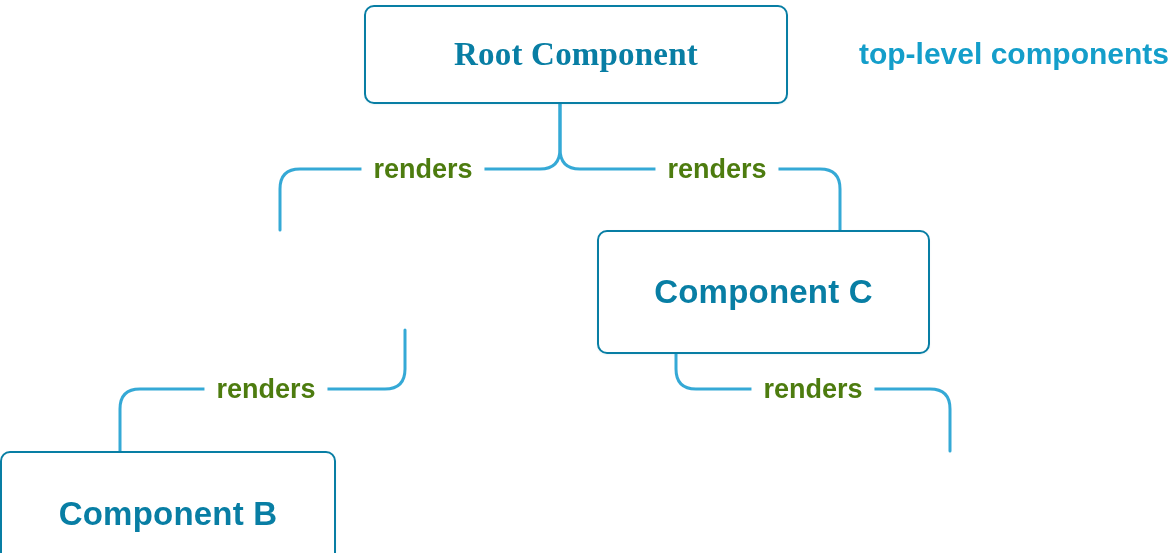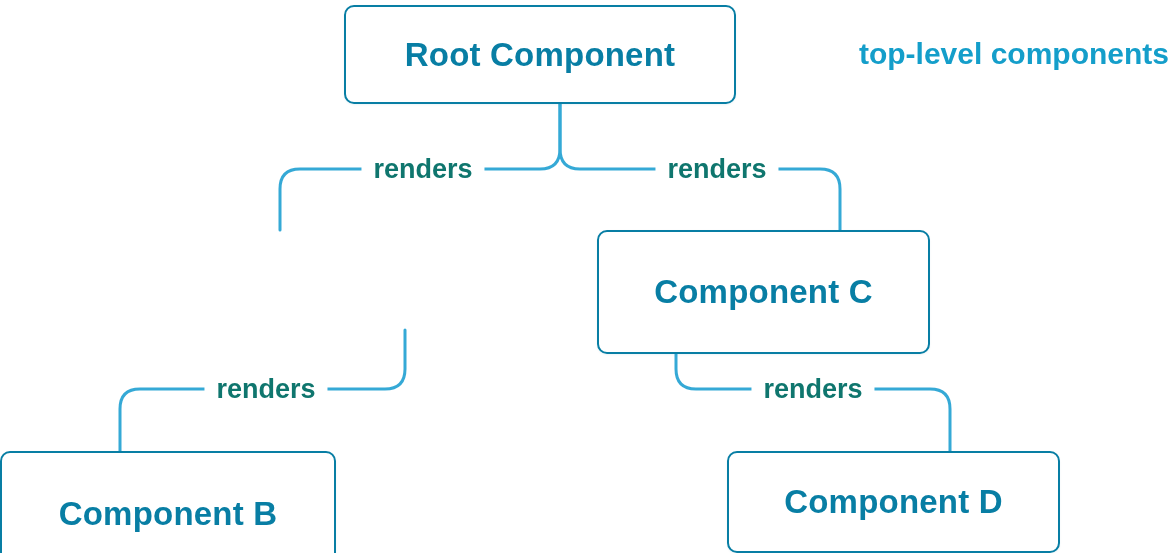--- a/index.html
+++ b/index.html
@@ -36,31 +36,31 @@
     border-radius: 10px;
     color: #087EA4;
     font-size: 33px;
     font-weight: 600;
     letter-spacing: 0.2px;
     display: flex;
     align-items: center;
     justify-content: center;
     box-shadow: 0 1px 2px rgba(8,126,164,0.08);
   }
-  .node-root { left: 344px; top: 5px;   width: 392px; height: 99px; }
+  .node-root { left: 364px; top: 5px;   width: 424px; height: 99px; font-family: Liberation Serif, serif; }
   .node-a    { left: 169px; top: 230px; width: 333px; height: 100px; }
   .node-c    { left: 597px; top: 230px; width: 333px; height: 124px; }
   .node-b    { left: 0px;   top: 451px; width: 336px; height: 126px; border-bottom-left-radius: 0; }
   .node-d    { left: 727px; top: 451px; width: 333px; height: 102px; }
   .edge-label {
     position: absolute;
     transform: translate(-50%, -50%);
     background: #ffffff;
     padding: 0 12px;
-    color: #0f766e;
+    color: #4d7c0f;
     font-size: 27px;
     font-weight: 600;
     white-space: nowrap;
   }
   .edge-label.el1 { left: 423px; top: 169px; }
   .edge-label.el2 { left: 717px; top: 169px; }
   .edge-label.el3 { left: 266px; top: 389px; }
   .edge-label.el4 { left: 813px; top: 389px; }
   .annotation {
     position: absolute;
@@ -85,17 +85,16 @@
   </svg>
 
   <div class="edge-label el1">renders</div>
   <div class="edge-label el2">renders</div>
   <div class="edge-label el3">renders</div>
   <div class="edge-label el4">renders</div>
 
   <div class="node node-root">Root Component</div>
   <div class="node node-c">Component C</div>
   <div class="node node-b">Component B</div>
-  <div class="node node-d">Component D</div>
 
   <div class="annotation annotation-top">top-level components</div>
 
 </div>
 
 </body></html>

